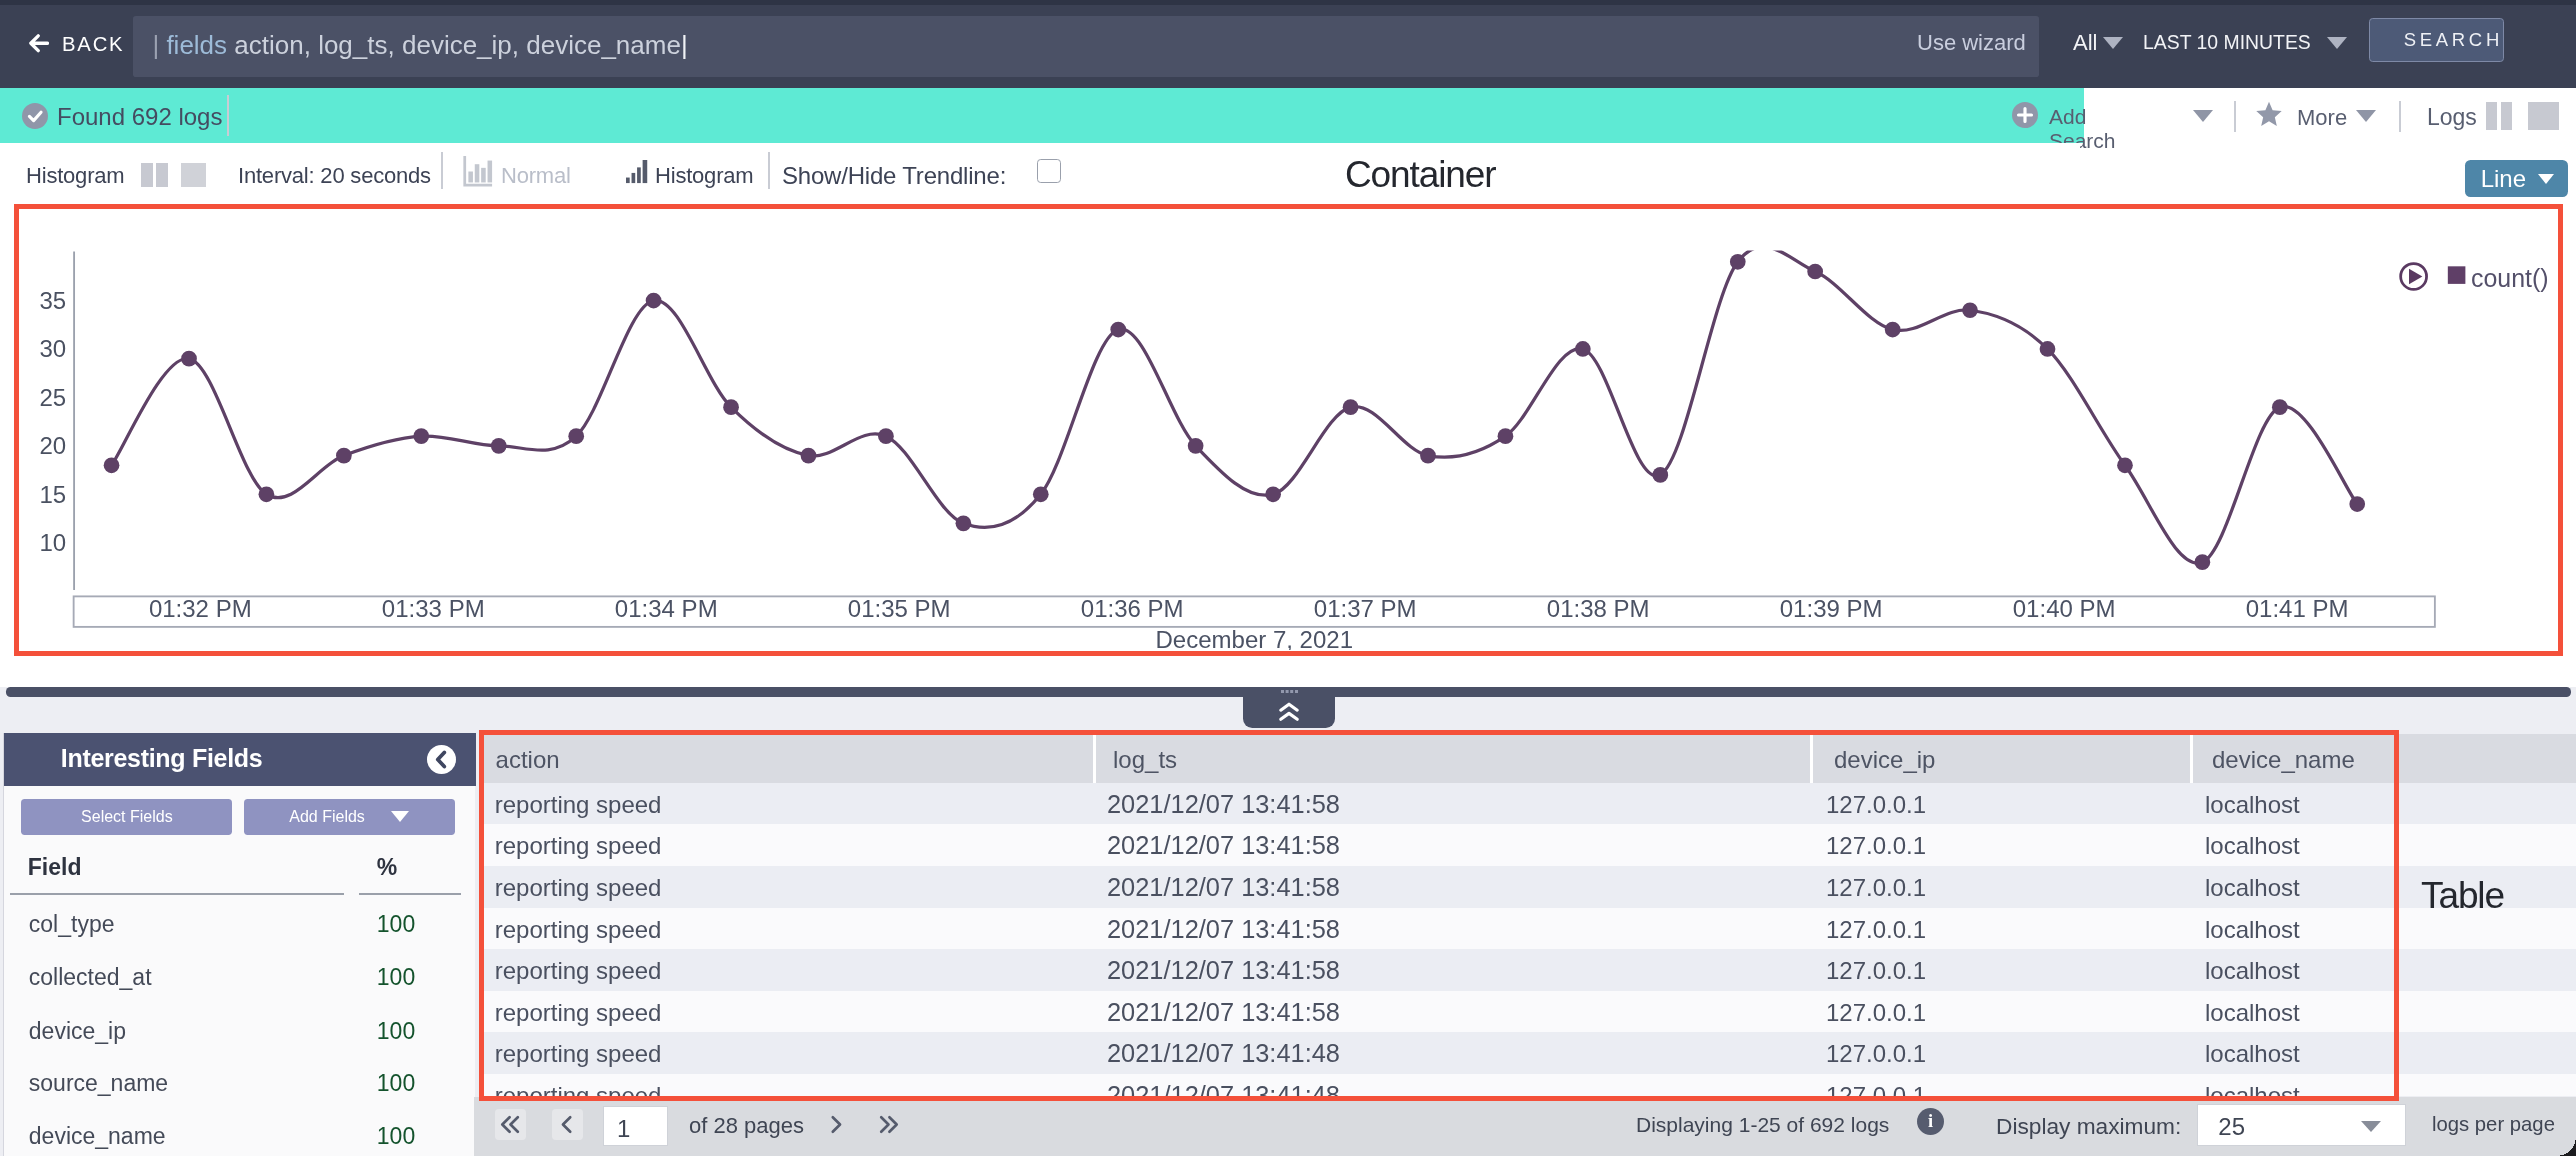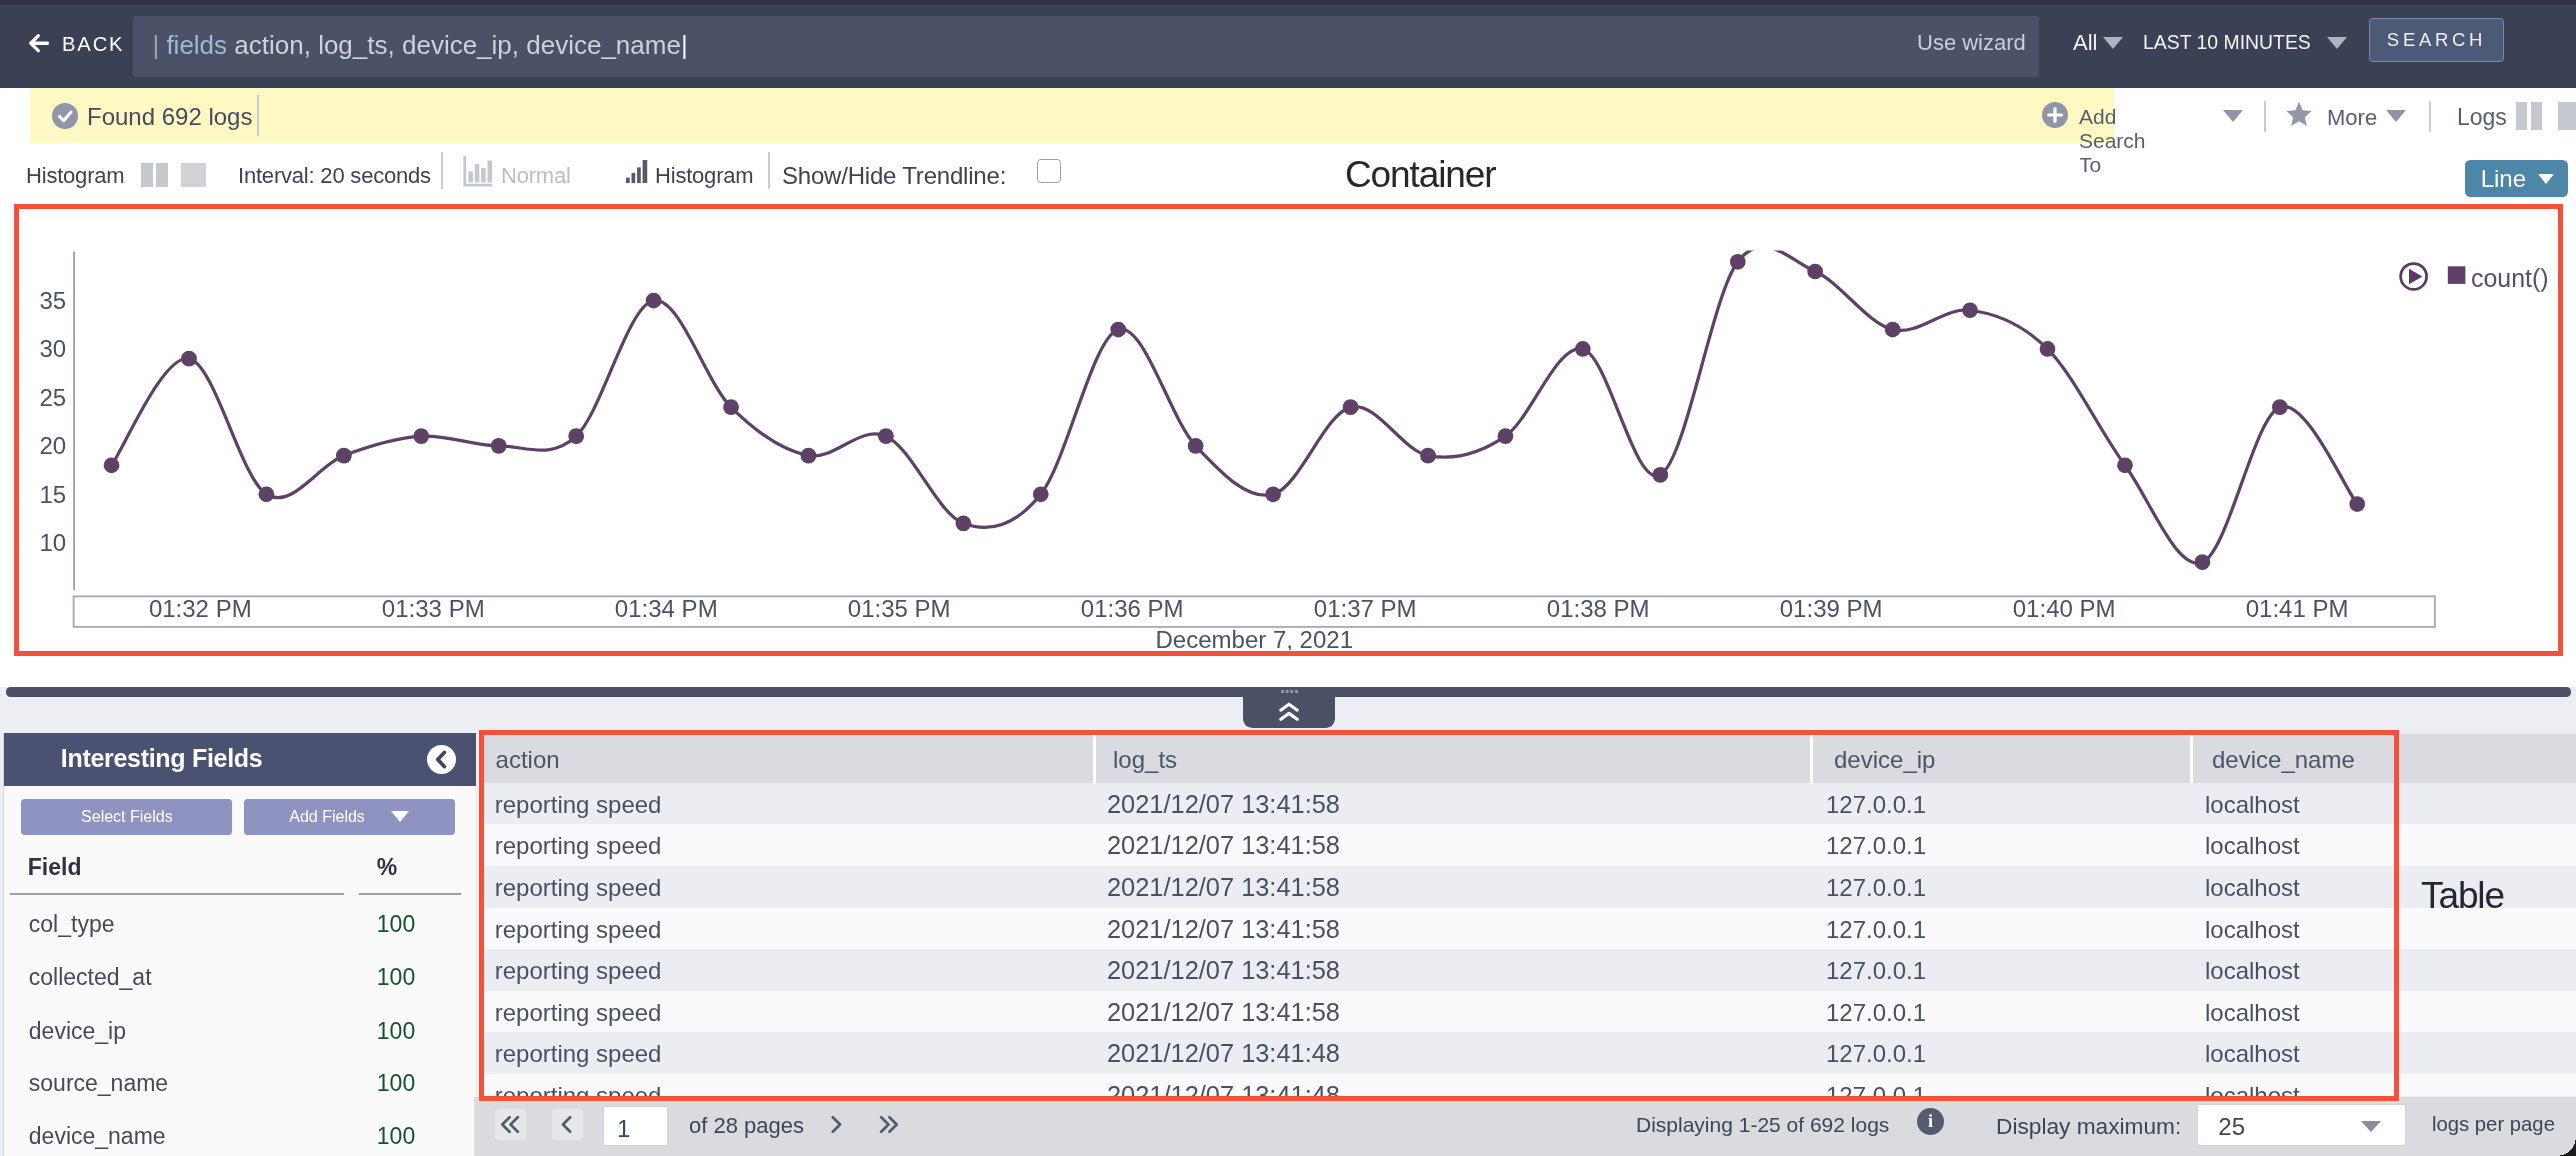--- a/index.html
+++ b/index.html
@@ -9,22 +9,22 @@
 #backtxt{left:62px;top:33px;color:#fff;font-size:20.3px;letter-spacing:1.8px;}
 #sinput{left:133px;top:15.7px;width:1906px;height:61px;background:#4b5166;border-radius:2.8px;}
 #sinput .txt{position:absolute;left:19.4px;top:14px;font-size:26px;color:#ccd1dc;white-space:pre;}
 #sinput .pipe{color:#9ba1b1;}
 #sinput .kw{color:#9dbbd8;}
 #sinput .cur{color:#f0f2f5;}
 #usewizard{left:1917px;top:30px;font-size:22px;color:#c9cede;}
 #allw{left:2058px;top:30px;font-size:22px;color:#f2f3f6;margin-left:15px;}
 #last10{left:2143px;top:30.5px;font-size:19.4px;color:#f2f3f6;}
 .dtri{width:0;height:0;border-left:10.2px solid transparent;border-right:10.2px solid transparent;border-top:12px solid #aeb3c2;}
-#searchbtn{left:2369px;top:17.6px;width:135px;height:44px;background:#4d5a77;border:1.8px solid #7e89a6;border-radius:3.7px;color:#eef0f5;font-size:18.5px;letter-spacing:3.7px;text-align:center;line-height:41px;}
-#fbar{left:0;top:88px;width:2084px;height:55px;background:#fef9c3;margin-left:30px;}
+#searchbtn{left:2369px;top:17.6px;width:135px;height:44px;background:#4d5a77;border:1.8px solid #7e89a6;border-radius:3.7px;color:#eef0f5;font-size:18.5px;letter-spacing:3.7px;text-align:right;line-height:41px;}
+#fbar{left:0;top:88px;width:2084px;height:55px;background:#5eead4;}
 .ficon{width:26px;height:26px;border-radius:50%;background:#9096a9;}
 #foundtxt{left:57px;top:15px;font-size:24px;color:#454c61;}
 .vsep{width:1.8px;background:#c9ccd4;}
 #fbar .t{font-size:22px;color:#585e70;}
 #logslbl{color:#474d60;}
 .gico{background:#c7c9d1;}
 #tbar{left:0;top:143px;width:2080px;height:61px;background:#fff;}
 #tbar .t{font-size:22px;color:#3d4355;letter-spacing:-0.2px;}
 #tbar .light{color:#b9bec9;}
 #linebtn{left:2465px;top:16.6px;width:103px;height:37px;background:#4e86a8;border-radius:5.5px;color:#fff;font-size:24px;}

